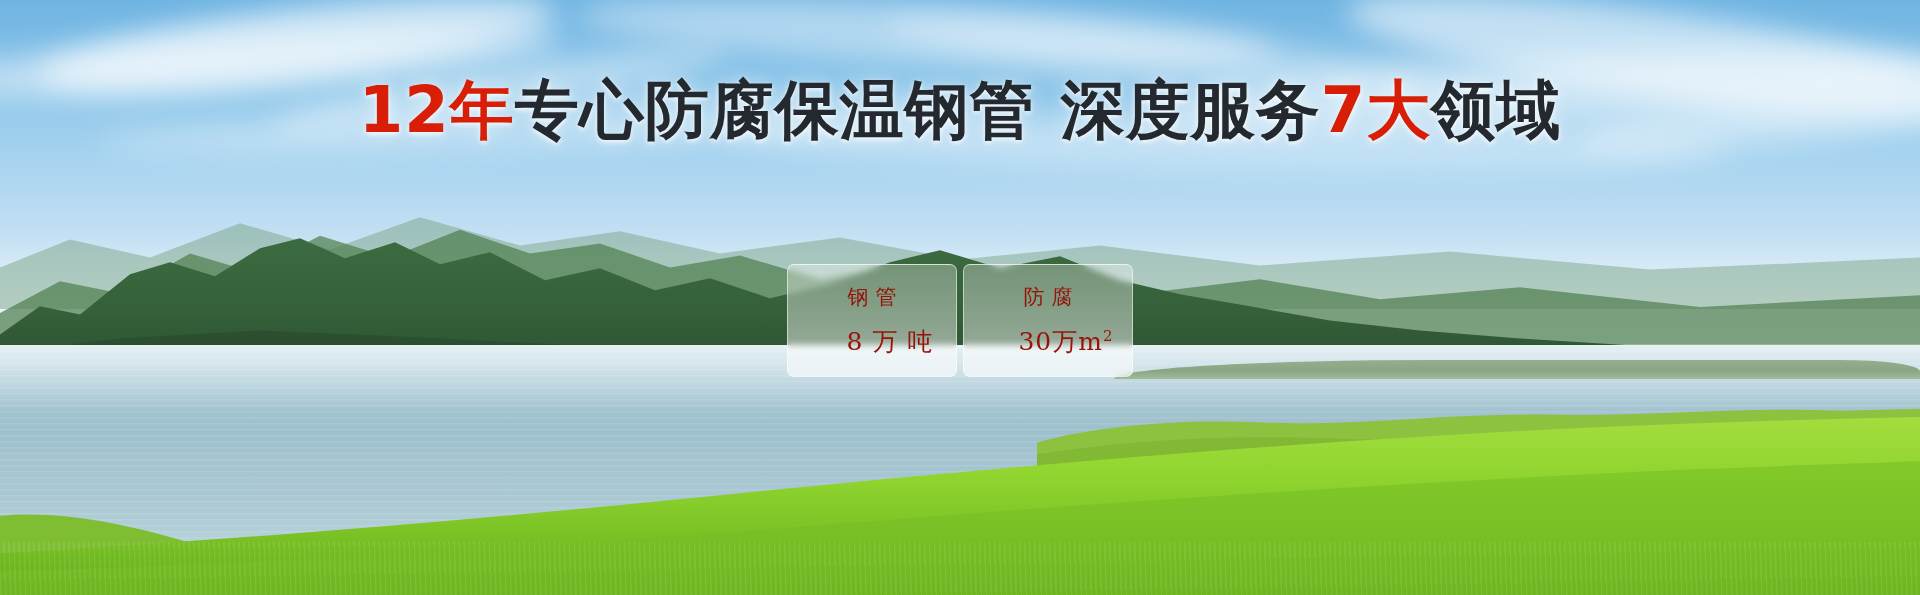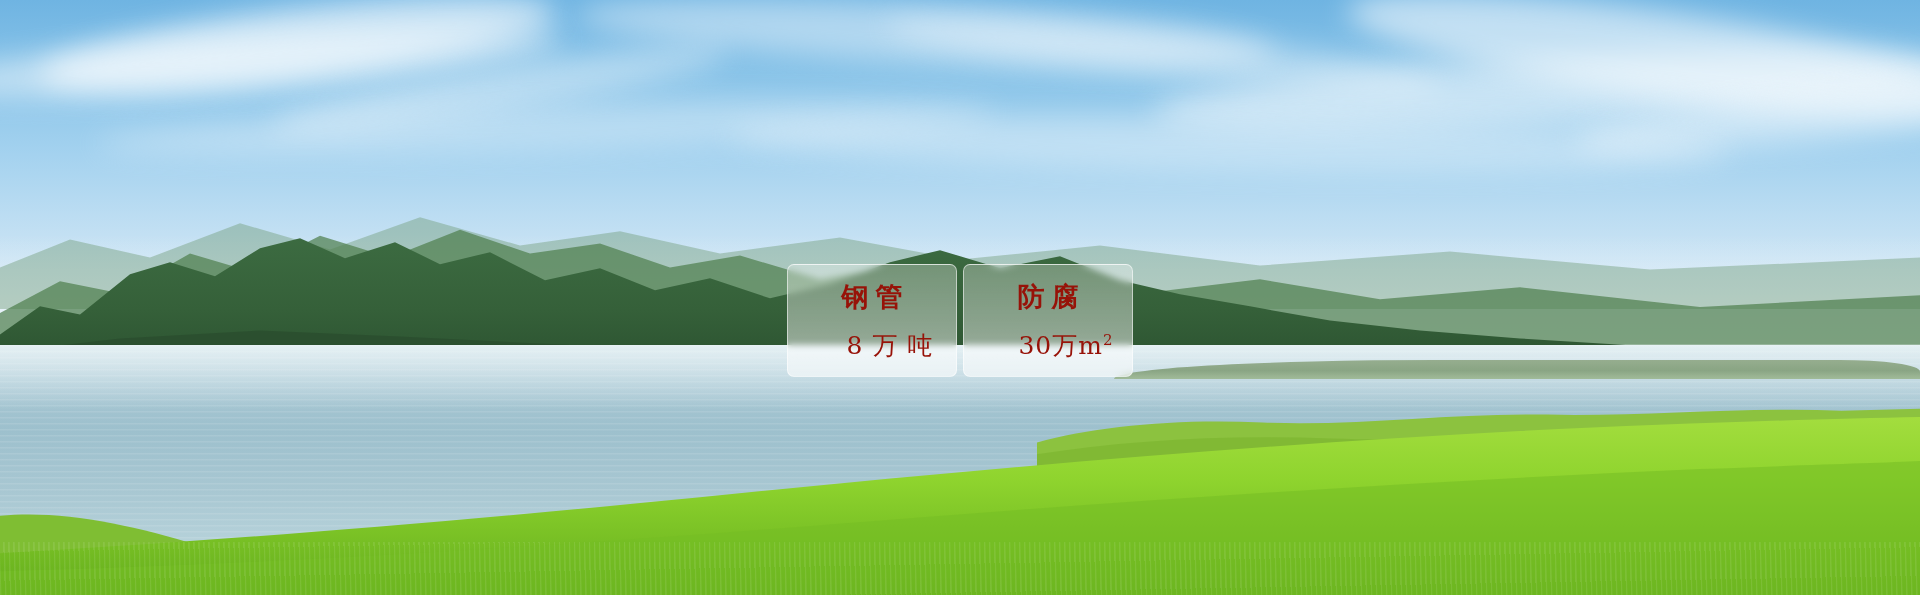--- a/index.html
+++ b/index.html
@@ -79,21 +79,21 @@
 
   
   .stats { position:absolute; left:50%; transform:translateX(-50%); top:264px;
     display:flex; gap:6px; }
   .stat-card { width:170px; height:113px; border-radius:7px;
     background:linear-gradient(180deg,rgba(255,255,255,.30) 0%,rgba(255,255,255,.42) 48%,rgba(255,255,255,.58) 100%);
     border:1px solid rgba(255,255,255,.55);
     backdrop-filter:blur(3px);
     display:flex; flex-direction:column; align-items:center; justify-content:center;
     gap:14px; color:#8a1008; }
-  .stat-label { font-size:27px; letter-spacing:7px; text-indent:7px; font-weight:bold;
+  .stat-label { font-size:21px; letter-spacing:7px; text-indent:7px; font-weight:normal;
     color:#971208; }
   .stat-value { font-size:25px; letter-spacing:1px; color:#971208;
     font-family:"DejaVu Serif","Liberation Serif",serif;margin-left:36px; }
   .stat-value sup { font-size:15px; vertical-align:super; }
 </style>
 </head>
 <body>
 
 <div class="banner">
 
@@ -176,20 +176,23 @@
         </linearGradient>
       </defs>
       <path d="M0,160 C180,150 420,132 700,104 C980,76 1250,52 1520,38 C1680,30 1820,26 1920,24 L1920,202 L0,202 Z" fill="url(#gr)"></path>
       <path d="M0,178 C240,172 520,156 820,132 C1120,108 1420,88 1700,76 C1800,72 1880,70 1920,68 L1920,202 L0,202 Z" fill="#74bd24" opacity=".55"></path>
     </svg>
     <div class="grass-texture"></div>
   </div>
 
   <div class="content">
 
+    <div class="headline">
+      <span class="hl-red">12</span><span class="hl-red">年</span><span class="hl-dark">专心防腐保温钢管</span><span class="hl-gap"></span><span class="hl-dark">深度服务</span><span class="hl-red">7</span><span class="hl-red">大</span><span class="hl-dark">领域</span>
+    </div>
 
 
     <div class="stats">
 
       <div class="stat-card">
         <div class="stat-label">钢管</div>
         <div class="stat-value"><span>8 万 吨</span><sup></sup></div>
       </div>
 
       <div class="stat-card">

